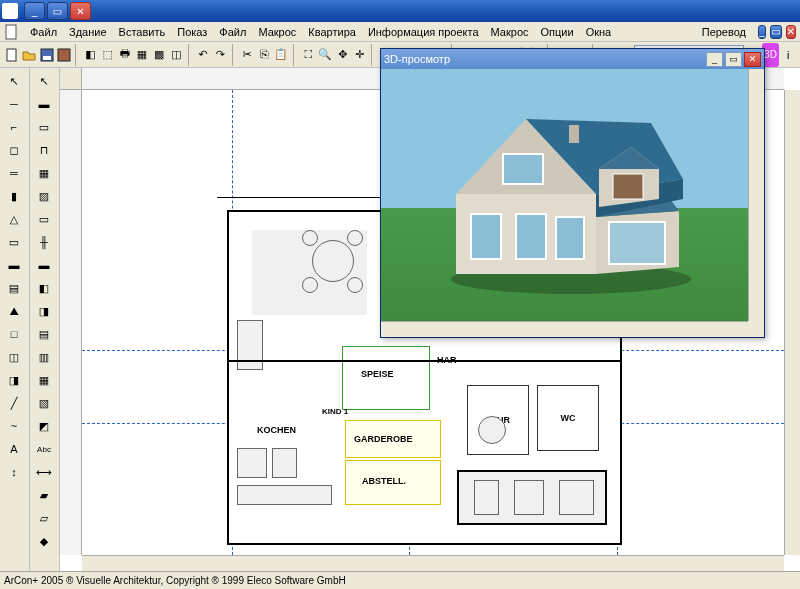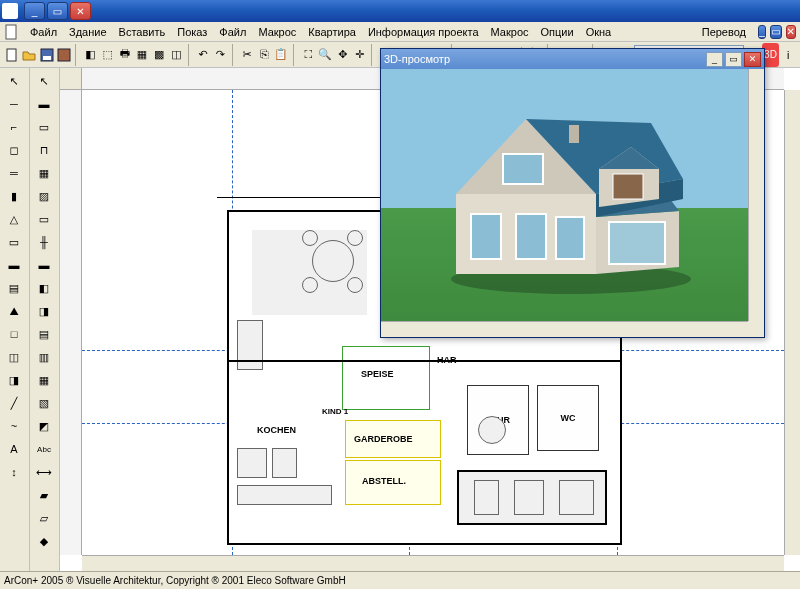--- a/index.html
+++ b/index.html
@@ -13,21 +13,21 @@
 
 .menubar { height:20px; background:#ece9d8; display:flex; align-items:center; padding:0 4px; border-bottom:1px solid #c0c0c0; }
 .menubar .icon { width:16px; height:16px; margin-right:4px; }
 .menuitem { padding:2px 6px; font-size:11px; cursor:pointer; }
 .menubar .help { margin-left:auto; }
 
 .toolbar { height:26px; background:#ece9d8; display:flex; align-items:center; padding:2px 4px; border-bottom:1px solid #c0c0c0; gap:1px; }
 .tbtn { width:22px; height:22px; border:1px solid transparent; display:flex; align-items:center; justify-content:center; cursor:pointer; font-size:11px; }
 .tsep { width:6px; height:22px; border-left:1px solid #aca899; margin:0 2px; }
 .tsel { height:20px; font-size:11px; border:1px solid #7f9db9; min-width:110px; }
-.tb3d { width:24px; height:24px; background:#ef4444; color:#fff; border-radius:3px; display:flex; align-items:center; justify-content:center; font-size:10px; margin-left:auto; }
+.tb3d { width:24px; height:24px; background:#d946ef; color:#fff; border-radius:3px; display:flex; align-items:center; justify-content:center; font-size:10px; margin-left:auto; }
 
 .workspace { position:absolute; top:68px; left:0; right:0; bottom:18px; display:flex; }
 .vtoolbar { width:30px; background:#ece9d8; display:flex; flex-direction:column; padding:2px 2px; gap:1px; border-right:1px solid #c0c0c0; }
 .vbtn { width:24px; height:22px; border:1px solid transparent; display:flex; align-items:center; justify-content:center; cursor:pointer; font-size:11px; }
 .iconshape { width:14px; height:14px; }
 
 .canvas { flex:1; background:#fff; position:relative; overflow:hidden; }
 .ruler-h { position:absolute; top:0; left:22px; right:16px; height:22px; background:#f4f4f4; border-bottom:1px solid #aaa; }
 .ruler-v { position:absolute; top:22px; left:0; bottom:16px; width:22px; background:#f4f4f4; border-right:1px solid #aaa; }
 .ruler-corner { position:absolute; top:0; left:0; width:22px; height:22px; background:#ece9d8; border-right:1px solid #aaa; border-bottom:1px solid #aaa; }
@@ -303,14 +303,14 @@
 
       <rect x="148" y="26" width="10" height="18" fill="#bdb6a6"></rect>
     </svg>
   </div>
   <div class="sb-v"></div>
   <div class="sb-h"></div>
   <div class="sb-c"></div>
 </div>
 
 <div class="statusbar">
-  <span>ArCon+ 2005 ® Visuelle Architektur, Copyright ® 2001 Eleco Software GmbH</span>
+  <span>ArCon+ 2005 ® Visuelle Architektur, Copyright ® 1999 Eleco Software GmbH</span>
 </div>
 
 </body></html>

